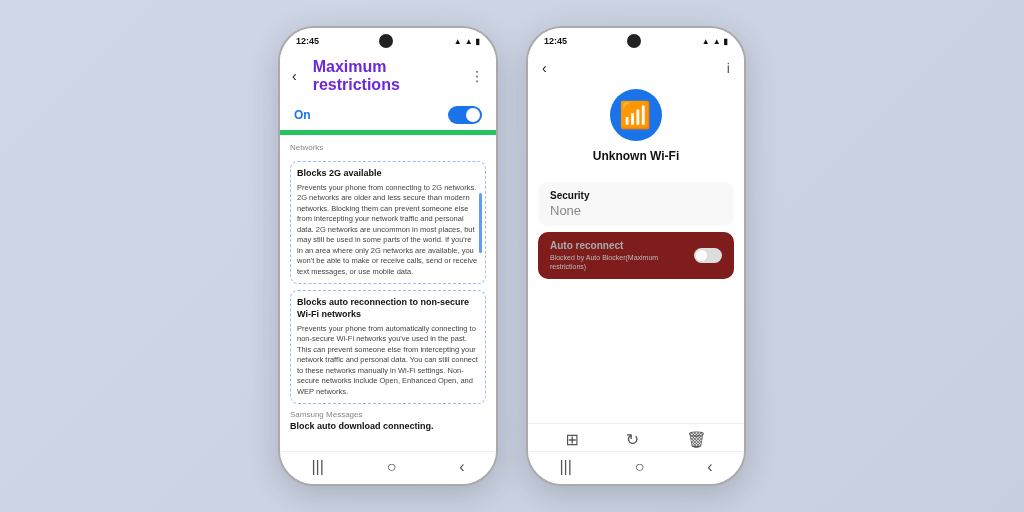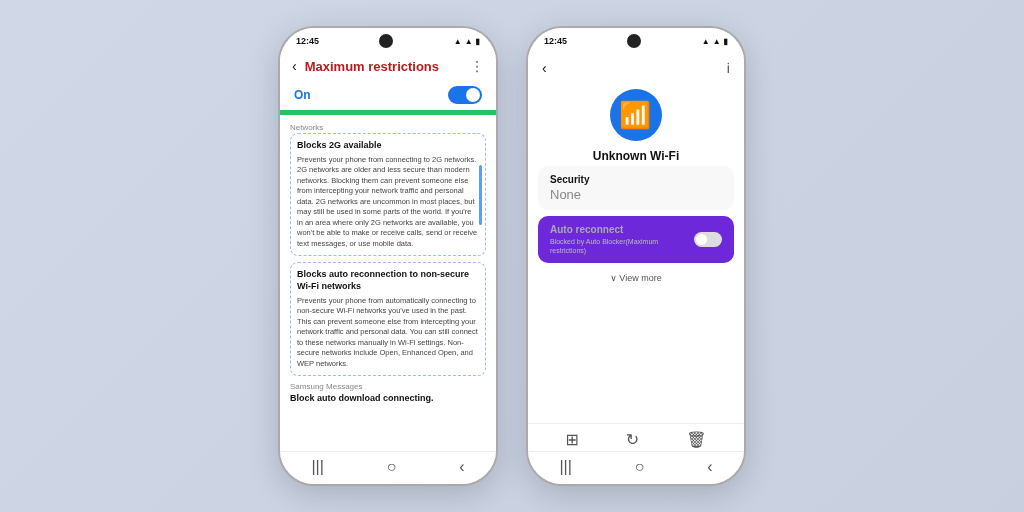--- a/index.html
+++ b/index.html
@@ -84,25 +84,25 @@
 
     
     .left-header {
       display: flex;
       align-items: center;
       justify-content: space-between;
       padding: 8px 12px 6px;
       background: #fff;
     }
     .left-header-title {
-      font-size: 13px;
-      font-weight: 600;
-      color: #b91c1c;
+      font-size: 16px;
+      font-weight: 600;
+      color: #6d28d9;
       flex: 1;
-      margin-left: 8px;
+      margin-left: 16px;
     }
     .back-arrow {
       font-size: 14px;
       color: #111;
     }
     .more-icon {
       font-size: 14px;
       color: #555;
     }
     .toggle-row {
@@ -138,21 +138,21 @@
       flex: 1;
       overflow: hidden;
       padding: 8px 10px;
       font-size: 8.5px;
       color: #333;
       position: relative;
     }
     .section-label {
       font-size: 8px;
       color: #888;
-      margin-bottom: 1px;
+      margin-bottom: 9px;
     }
     .restriction-box {
       border: 1.5px dashed #9abcf0;
       border-radius: 8px;
       padding: 6px;
       margin-bottom: 6px;
       background: #fff;
       position: relative;
     }
     .restriction-title {
@@ -221,34 +221,34 @@
     .network-sub {
       text-align: center;
       font-size: 8.5px;
       color: #666;
       margin-bottom: 10px;
     }
     .info-card {
       background: #f8f8f8;
       border-radius: 10px;
       padding: 8px 12px;
-      margin: 0 10px 6px;
+      margin: 16px 10px 6px;
     }
     .info-card-title {
       font-size: 10px;
       font-weight: 600;
       color: #111;
       margin-bottom: 2px;
     }
     .info-card-value {
       font-size: 13px;
       color: #888;
     }
     .auto-reconnect-card {
-      background: #6d28d9;
+      background: #7f1d1d;
       border-radius: 10px;
       padding: 8px 12px;
       margin: 0 10px 6px;
       display: flex;
       align-items: center;
       justify-content: space-between;
     }
     .auto-reconnect-label {
       font-size: 10px;
       color: #aaa;
@@ -387,23 +387,20 @@
       <div class="auto-reconnect-card">
         <div>
           <div class="auto-reconnect-label">Auto reconnect</div>
           <div class="auto-reconnect-sub">Blocked by Auto Blocker(Maximum restrictions)</div>
         </div>
         <div class="mini-toggle">
           <div class="mini-toggle-knob"></div>
         </div>
       </div>
 
-      <div class="view-more-row">
-        <span>∨ View more</span>
-      </div>
 
       <div style="flex:1;"></div>
 
       <div class="bottom-action-bar">
         <span class="action-icon">⊞</span>
         <span class="action-icon">↻</span>
         <span class="action-icon">🗑</span>
       </div>
     </div>
 

